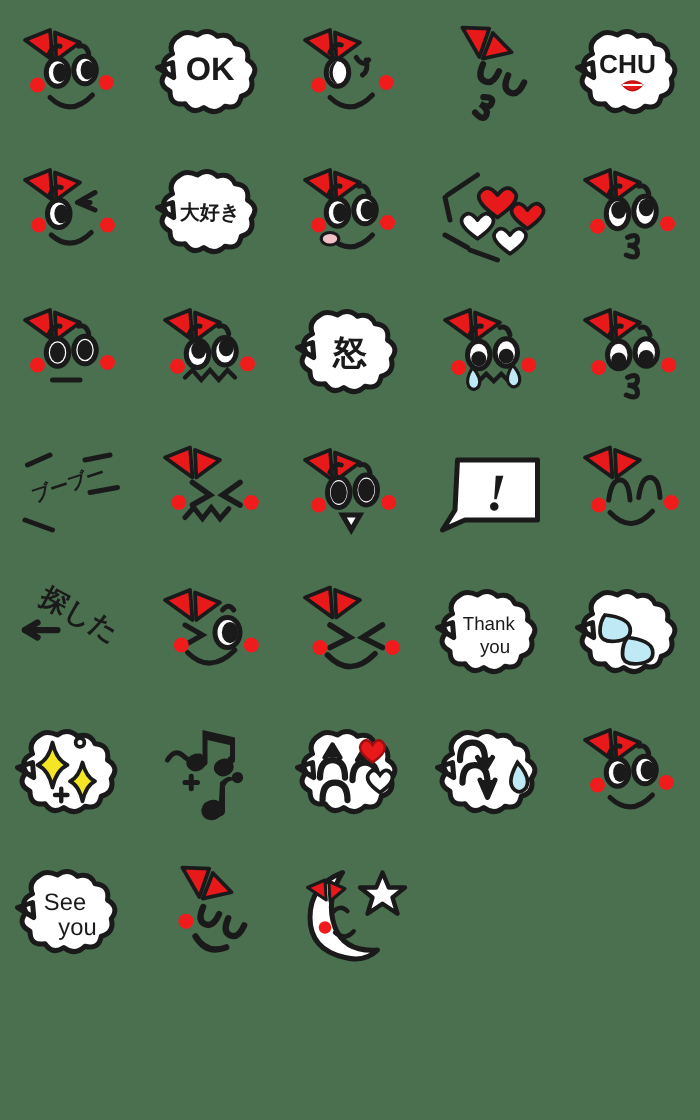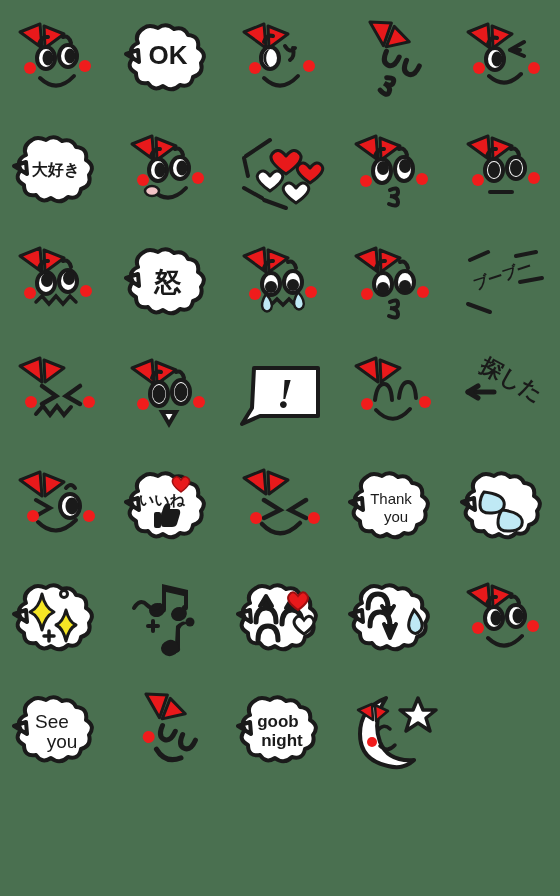--- a/index.html
+++ b/index.html
@@ -89,20 +89,34 @@
         </g>
         <g fill="none" stroke="#1a1a1a" stroke-width="5" stroke-linecap="round">
           <path d="M43 48 q0 12 7 12 q7 0 7 -12"></path>
           <path d="M65 48 q0 12 7 12 q7 0 7 -12"></path>
           <path d="M54 72 q8 -4 8 2 q0 5 -8 4 q8 1 8 6 q0 6 -9 2"></path>
         </g>
       </g>
     </svg>
   </div>
 
+  <div class="cell">
+
+    <svg width="100" height="100" viewBox="0 0 100 100">
+      <g>
+        <path d="M26 22 q-10 6 -6 15 q-11 5 -5 15 q-8 9 3 15 q0 12 12 10 q6 9 15 3 q9 7 17 -1 q11 3 13 -8 q11 -3 8 -14 q7 -9 -3 -15 q2 -12 -10 -13 q-4 -9 -14 -6 q-8 -7 -16 -1 q-9 -4 -14 0 Z
+                 M20 44 L8 48 L21 56 Z" fill="#fff" stroke="#1a1a1a" stroke-width="4" stroke-linejoin="round"></path>
+      </g>
+      <text x="48" y="52" text-anchor="middle" font-family="'Liberation Sans',sans-serif" font-size="21" font-weight="bold" fill="#1a1a1a">CHU</text>
+      <g>
+        <path d="M44 62 q8 -6 16 0 q-8 9 -16 0 Z" fill="#e8191b" stroke="#c01214" stroke-width="1.5"></path>
+        <path d="M44 62 h16" stroke="#fff" stroke-width="1.5" fill="none"></path>
+      </g>
+    </svg>
+  </div>
 
   <div class="cell">
 
     <svg width="100" height="100" viewBox="0 0 100 100">
       <g>
         <path d="M14 26 L34 18 L36 42 Z" fill="#e8191b" stroke="#1a1a1a" stroke-width="3" stroke-linejoin="round"></path>
         <path d="M38 20 L39 42 L58 28 Z" fill="#e8191b" stroke="#1a1a1a" stroke-width="3" stroke-linejoin="round"></path>
       </g>
       <g fill="none" stroke="#1a1a1a" stroke-width="4" stroke-linecap="round">
         <path d="M34 38 q3 -8 9 -6"></path>
@@ -402,37 +416,20 @@
         <path d="M60 34 q5 -6 9 0"></path>
         <ellipse cx="64" cy="52" rx="10" ry="12" fill="#fff"></ellipse>
         <ellipse cx="66" cy="52" rx="6.5" ry="8.5" fill="#1a1a1a" stroke="none"></ellipse>
         <path d="M32 68 q18 18 38 -2"></path>
       </g>
       <circle cx="27" cy="62" r="6" fill="#f01c1c"></circle>
       <circle cx="83" cy="62" r="6" fill="#f01c1c"></circle>
     </svg>
   </div>
 
-  <div class="cell">
-
-    <svg width="100" height="100" viewBox="0 0 100 100">
-      <g>
-        <path d="M26 22 q-10 6 -6 15 q-11 5 -5 15 q-8 9 3 15 q0 12 12 10 q6 9 15 3 q9 7 17 -1 q11 3 13 -8 q11 -3 8 -14 q7 -9 -3 -15 q2 -12 -10 -13 q-4 -9 -14 -6 q-8 -7 -16 -1 q-9 -4 -14 0 Z
-                 M20 44 L8 48 L21 56 Z" fill="#fff" stroke="#1a1a1a" stroke-width="4" stroke-linejoin="round"></path>
-      </g>
-      <g>
-        <path d="M63 26 q-4 -6 -8 -1 q-3 5 8 13 q11 -8 8 -13 q-4 -5 -8 1 Z" fill="#e8191b" stroke="#9c0e10" stroke-width="1.5"></path>
-      </g>
-      <text x="44" y="51" text-anchor="middle" font-family="'DejaVu Sans',sans-serif" font-size="15" font-weight="bold" fill="#1a1a1a">いいね</text>
-      <g>
-        <path d="M44 58 q2 -9 6 -9 q3 0 2 6 h7 q4 0 3 5 l-3 10 q-1 3 -5 3 h-8 q-3 0 -3 -3 v-9 q0 -3 1 -3 Z" fill="#1a1a1a"></path>
-        <rect x="36" y="58" width="7" height="16" rx="2" fill="#1a1a1a"></rect>
-      </g>
-    </svg>
-  </div>
 
   <div class="cell">
 
     <svg width="100" height="100" viewBox="0 0 100 100">
       <g>
         <path d="M14 24 L34 16 L36 40 Z" fill="#e8191b" stroke="#1a1a1a" stroke-width="3" stroke-linejoin="round"></path>
         <path d="M38 18 L39 40 L58 26 Z" fill="#e8191b" stroke="#1a1a1a" stroke-width="3" stroke-linejoin="round"></path>
       </g>
       <g fill="none" stroke="#1a1a1a" stroke-width="4.5" stroke-linecap="round">
         <path d="M34 46 L50 56 L34 64"></path>
@@ -601,32 +598,20 @@
         <g fill="none" stroke="#1a1a1a" stroke-width="5" stroke-linecap="round">
           <path d="M44 50 q0 12 7 12 q7 0 7 -12"></path>
           <path d="M66 50 q0 12 7 12 q7 0 7 -12"></path>
           <path d="M48 74 q14 10 26 -2"></path>
         </g>
         <circle cx="36" cy="66" r="6" fill="#f01c1c"></circle>
       </g>
     </svg>
   </div>
 
-  <div class="cell">
-
-    <svg width="100" height="100" viewBox="0 0 100 100">
-      <g>
-        <path d="M26 22 q-10 6 -6 15 q-11 5 -5 15 q-8 9 3 15 q0 12 12 10 q6 9 15 3 q9 7 17 -1 q11 3 13 -8 q11 -3 8 -14 q7 -9 -3 -15 q2 -12 -10 -13 q-4 -9 -14 -6 q-8 -7 -16 -1 q-9 -4 -14 0 Z
-                 M20 44 L8 48 L21 56 Z" fill="#fff" stroke="#1a1a1a" stroke-width="4" stroke-linejoin="round"></path>
-      </g>
-      <text x="48" y="49" text-anchor="middle" font-family="'Liberation Sans',sans-serif" font-size="17" font-weight="bold" fill="#1a1a1a">goob</text>
-      <text x="52" y="68" text-anchor="middle" font-family="'Liberation Sans',sans-serif" font-size="17" font-weight="bold" fill="#1a1a1a">night</text>
-      <text x="-999" y="-999">goob night</text>
-    </svg>
-  </div>
 
   <div class="cell">
 
     <svg width="100" height="100" viewBox="0 0 100 100">
       <g>
         <path d="M44 20 q-26 10 -26 36 q0 26 28 32 q16 4 26 -6 q-26 2 -34 -18 q-8 -22 6 -44 Z" fill="#fff" stroke="#1a1a1a" stroke-width="4" stroke-linejoin="round"></path>
       </g>
       <g>
         <path d="M16 32 L30 26 L31 42 Z" fill="#e8191b" stroke="#1a1a1a" stroke-width="2.5" stroke-linejoin="round"></path>
         <path d="M33 27 L34 43 L46 33 Z" fill="#e8191b" stroke="#1a1a1a" stroke-width="2.5" stroke-linejoin="round"></path>

